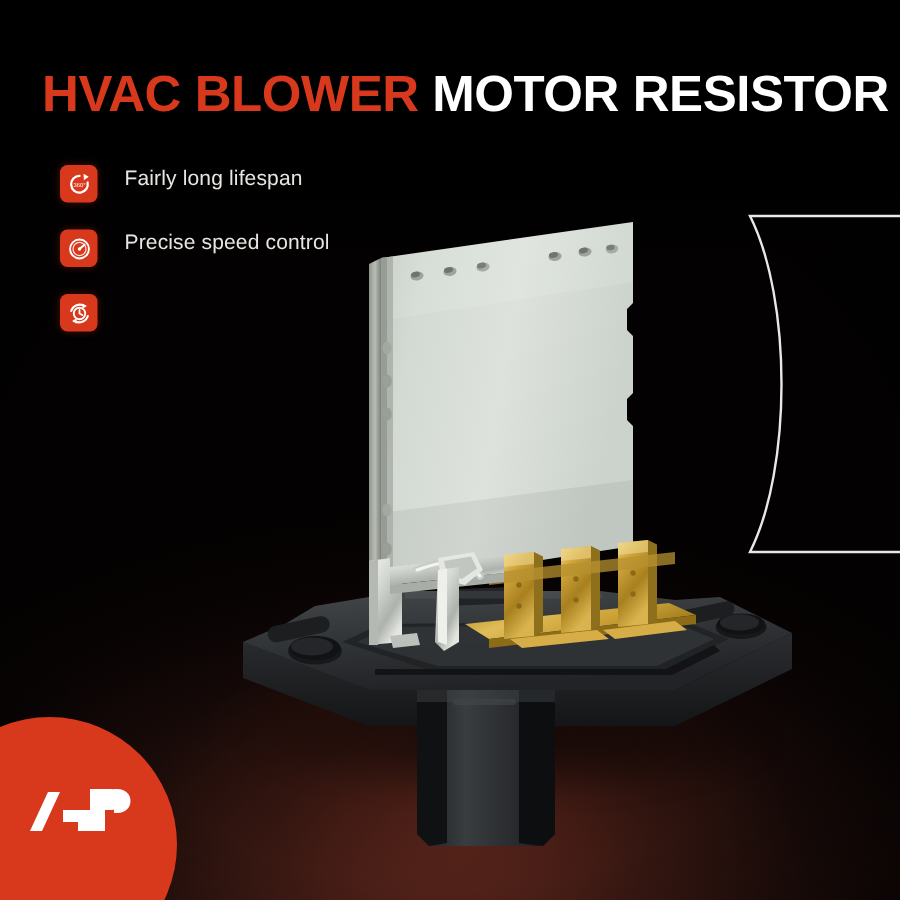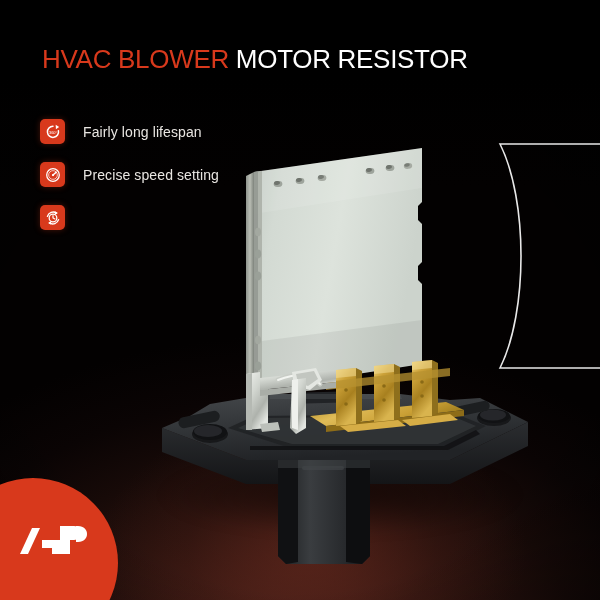--- a/index.html
+++ b/index.html
@@ -55,41 +55,41 @@
     position: absolute;
     left: 0; right: 0; top: 0;
     height: 300px;
     background: linear-gradient(to bottom,
       #000 0%, #000 26%, rgba(3,1,1,0.72) 62%, rgba(0,0,0,0) 100%);
   }
 
   
   .headline {
     position: absolute;
-    left: 42px;
+    left: 28px;
     top: 46px;
-    font-size: 26px;
-    font-weight: normal;
+    font-size: 34px;
+    font-weight: bold;
     letter-spacing: -0.3px;
     white-space: nowrap;
     line-height: 1;
   }
   .headline .hl-red { color: #d8391c; }
   .headline .hl-white { color: #ffffff; }
 
   
   .features {
     position: absolute;
     left: 40px;
     top: 110px;
     width: 270px;
   }
   .feature-row {
     display: flex;
-    align-items: center;
+    align-items: flex-start;
     height: 43px;
   }
   .feat-icon {
     width: 25px;
     height: 25px;
     border-radius: 5px;
     background: #d8391c;
     flex: 0 0 auto;
     display: flex;
     align-items: center;
@@ -367,21 +367,21 @@
 
     <div class="feature-row">
       <div class="feat-icon">
         <svg viewBox="0 0 24 24" width="18" height="18">
           <circle cx="12" cy="12" r="8.4" fill="none" stroke="#ffffff" stroke-width="1.7"></circle>
           <circle cx="12" cy="12" r="5.8" fill="none" stroke="#ffffff" stroke-width="1.1" opacity="0.85"></circle>
           <path d="M 12 12 L 16.4 8.2" stroke="#ffffff" stroke-width="1.9" stroke-linecap="round"></path>
           <circle cx="12" cy="12" r="1.5" fill="#ffffff"></circle>
         </svg>
       </div>
-      <div class="feat-label">Precise speed setting</div>
+      <div class="feat-label">Precise speed control</div>
     </div>
 
     <div class="feature-row">
       <div class="feat-icon">
         <svg viewBox="0 0 24 24" width="18" height="18">
           <circle cx="12" cy="12" r="5.1" fill="none" stroke="#ffffff" stroke-width="1.7"></circle>
           <path d="M 12 8.9 L 12 12 L 14.5 13.3" fill="none" stroke="#ffffff" stroke-width="1.6" stroke-linecap="round"></path>
           <path d="M 4.6 9.8 A 8 8 0 0 1 16.6 5.4" fill="none" stroke="#ffffff" stroke-width="1.9" stroke-linecap="round"></path>
           <path d="M 14.4 3.0 L 18.6 5.4 L 14.7 7.6 Z" fill="#ffffff"></path>
           <path d="M 19.4 14.2 A 8 8 0 0 1 7.4 18.6" fill="none" stroke="#ffffff" stroke-width="1.9" stroke-linecap="round"></path>

